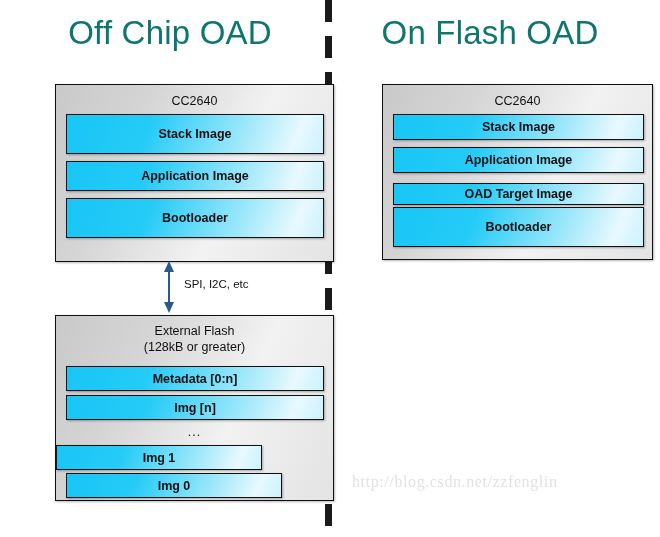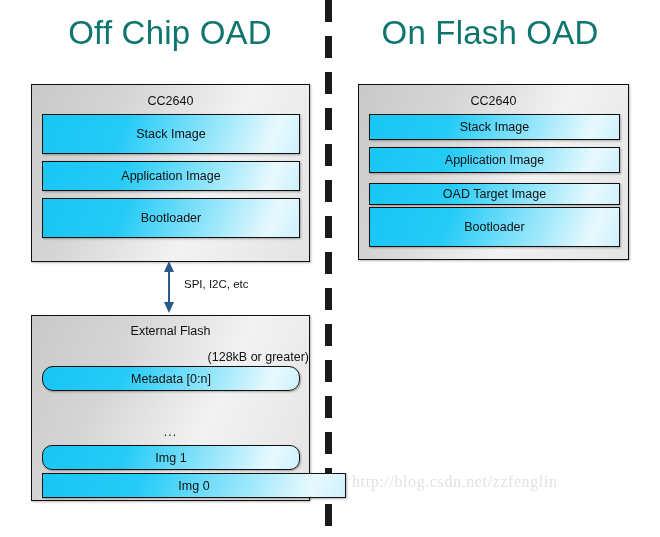--- a/index.html
+++ b/index.html
@@ -45,20 +45,21 @@
     background-repeat: repeat-y;
   }
 
   
   .chipbox {
     position: absolute;
     box-sizing: border-box;
     border: 1px solid #0f0f0f;
     background: linear-gradient(115deg, #c9c9c9 0%, #d5d5d5 28%, #f2f2f2 62%, #e3e3e3 100%);
     box-shadow: 1px 1px 2px rgba(0,0,0,0.28);
+    margin-left: 24px;
   }
   .chipbox-label {
     position: absolute;
     left: 0;
     right: 0;
     text-align: center;
     font-size: 12.5px;
     font-weight: 400;
     color: #111111;
     line-height: 15px;
@@ -76,21 +77,21 @@
                 #9fe8fb 68%,
                 #e8f9fe 88%,
                 #cdf1fd 100%);
     box-shadow: 1px 1px 2px rgba(0,0,0,0.30);
     display: flex;
     align-items: center;
     justify-content: center;
   }
   .bar-label {
     font-size: 12.5px;
-    font-weight: 400;
+    font-weight: 700;
     color: #111111;
     text-align: left;
     white-space: nowrap;
   }
 
   
   .ellipsis-row {
     position: absolute;
     text-align: center;
     font-size: 12.5px;
@@ -152,34 +153,37 @@
 
 <svg id="spi-arrow" viewBox="0 0 18 52">
   <line x1="9" y1="8" x2="9" y2="44" stroke="#2a5a8c" stroke-width="2"></line>
   <polygon points="9,0 14,11 4,11" fill="#2a5a8c"></polygon>
   <polygon points="9,52 14,41 4,41" fill="#2a5a8c"></polygon>
 </svg>
 <div id="spi-label">SPI, I2C, etc</div>
 
 <div class="chipbox" id="left-flash" style="left:31px; top:315px; width:279px; height:186px;">
   <div class="chipbox-label" style="top:8px;">External Flash</div>
-  <div class="chipbox-label" style="top:34px;text-align:right;">(128kB or greater)</div>
-
-  <div class="bar" style="left:10px; top:50px; width:258px; height:25px;border-radius:11px;">
+  <div class="chipbox-label" style="top:24px;">(128kB or greater)</div>
+
+  <div class="bar" style="left:10px; top:50px; width:258px; height:25px;">
     <span class="bar-label">Metadata [0:n]</span>
   </div>
 
+  <div class="bar" style="left:10px; top:79px; width:258px; height:25px;">
+    <span class="bar-label">Img [n]</span>
+  </div>
 
   <div class="ellipsis-row" style="left:0; right:0; top:109px;">...</div>
 
-  <div class="bar" style="left:10px; top:129px; width:258px; height:25px;border-radius:10px;">
+  <div class="bar" style="left:0; top:129px; width:206px; height:25px;">
     <span class="bar-label">Img 1</span>
   </div>
 
-  <div class="bar" style="left:10px; top:157px; width:304px; height:25px;">
+  <div class="bar" style="left:10px; top:157px; width:216px; height:25px;">
     <span class="bar-label">Img 0</span>
   </div>
 </div>
 
 <div id="title-on" class="panel-title">On Flash OAD</div>
 
 <div class="chipbox" id="right-chip" style="left:358px; top:84px; width:271px; height:176px;">
   <div class="chipbox-label" style="top:9px;">CC2640</div>
 
   <div class="bar" style="left:10px; top:29px; width:251px; height:26px;">

